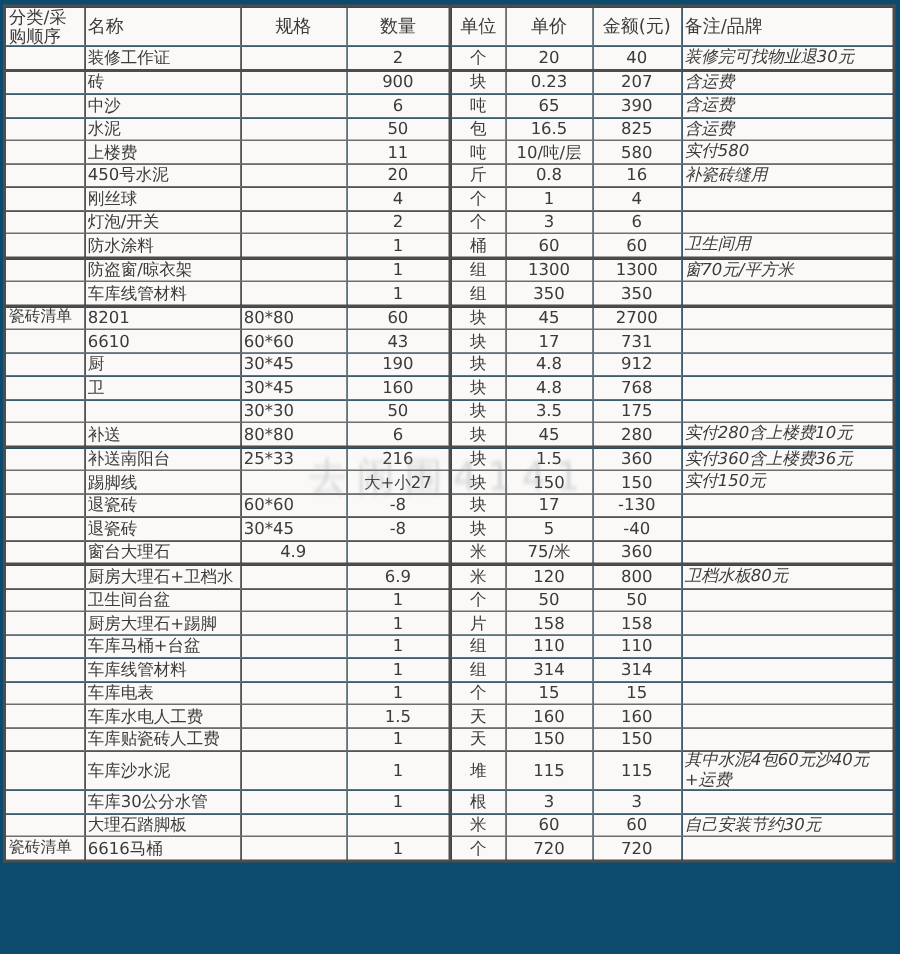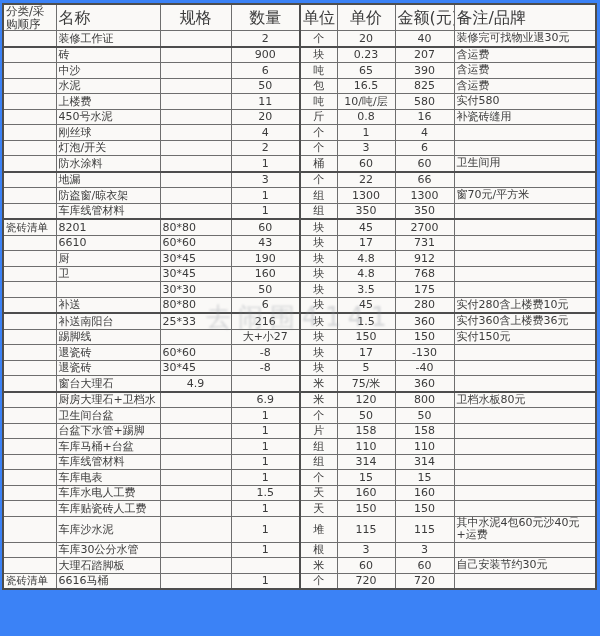--- a/index.html
+++ b/index.html
@@ -5,54 +5,54 @@
   html, body { margin: 0; padding: 0; }
   body {
     width: 600px; height: 636px;
     background: #efeeec;
     overflow: hidden;
     position: relative;
     font-family: "DejaVu Sans", sans-serif;
   }
   .page {
     position: absolute; inset: 0;
-    background: #3b82f6;
+    background: #0c4a6e;
   }
   table {
     border-collapse: collapse;
     table-layout: fixed;
     position: absolute; left: 2px; top: 3px;
     width: 595px;
     border: 2px solid #4d4d4d;
   }
   th, td {
     border: 1px solid #6e6e6e;
     color: #3b3b3b;
     padding: 0 2px;
     overflow: hidden;
     white-space: nowrap;
     background: #faf9f7;
     font-weight: normal;
     text-align: left;
   }
   th {
-    font-size: 16px;
+    font-size: 12px;
     height: 25px;
     line-height: 13px;
   }
   td {
     font-size: 11px;
     height: 14.5px;
     line-height: 13px;
   }
   
   th.center, td.center { text-align: center; }
   td.c0 { font-size: 10.5px; }
   td.c3, td.c4, td.c5, td.c6 { text-align: center; }
-  td.c7 { white-space: normal; line-height: 12.5px; }
+  td.c7 { white-space: normal; line-height: 12.5px; font-style: italic; }
   th.h0 { white-space: normal; font-size: 11.5px; line-height: 12.5px; }
   
   tr.thick-bottom td { border-bottom-width: 2px; border-bottom-color: #4d4d4d; }
   
   th:nth-child(5), td.c4 { border-left-width: 2px; border-left-color: #4d4d4d; }
   .watermark {
     position: absolute;
     left: 206px; top: 301px;
     font-size: 25px;
     letter-spacing: 7px;
@@ -176,30 +176,20 @@
           <td class="c1">防水涂料</td>
           <td class="c2"></td>
           <td class="c3">1</td>
           <td class="c4">桶</td>
           <td class="c5">60</td>
           <td class="c6">60</td>
           <td class="c7">卫生间用</td>
         </tr>
         <tr>
           <td class="c0"></td>
-          <td class="c1">地漏</td>
-          <td class="c2"></td>
-          <td class="c3">3</td>
-          <td class="c4">个</td>
-          <td class="c5">22</td>
-          <td class="c6">66</td>
-          <td class="c7"></td>
-        </tr>
-        <tr>
-          <td class="c0"></td>
           <td class="c1">防盗窗/晾衣架</td>
           <td class="c2"></td>
           <td class="c3">1</td>
           <td class="c4">组</td>
           <td class="c5">1300</td>
           <td class="c6">1300</td>
           <td class="c7">窗70元/平方米</td>
         </tr>
         <tr class="thick-bottom">
           <td class="c0"></td>
@@ -336,21 +326,21 @@
           <td class="c1">卫生间台盆</td>
           <td class="c2"></td>
           <td class="c3">1</td>
           <td class="c4">个</td>
           <td class="c5">50</td>
           <td class="c6">50</td>
           <td class="c7"></td>
         </tr>
         <tr>
           <td class="c0"></td>
-          <td class="c1">台盆下水管+踢脚</td>
+          <td class="c1">厨房大理石+踢脚</td>
           <td class="c2"></td>
           <td class="c3">1</td>
           <td class="c4">片</td>
           <td class="c5">158</td>
           <td class="c6">158</td>
           <td class="c7"></td>
         </tr>
         <tr>
           <td class="c0"></td>
           <td class="c1">车库马桶+台盆</td>

